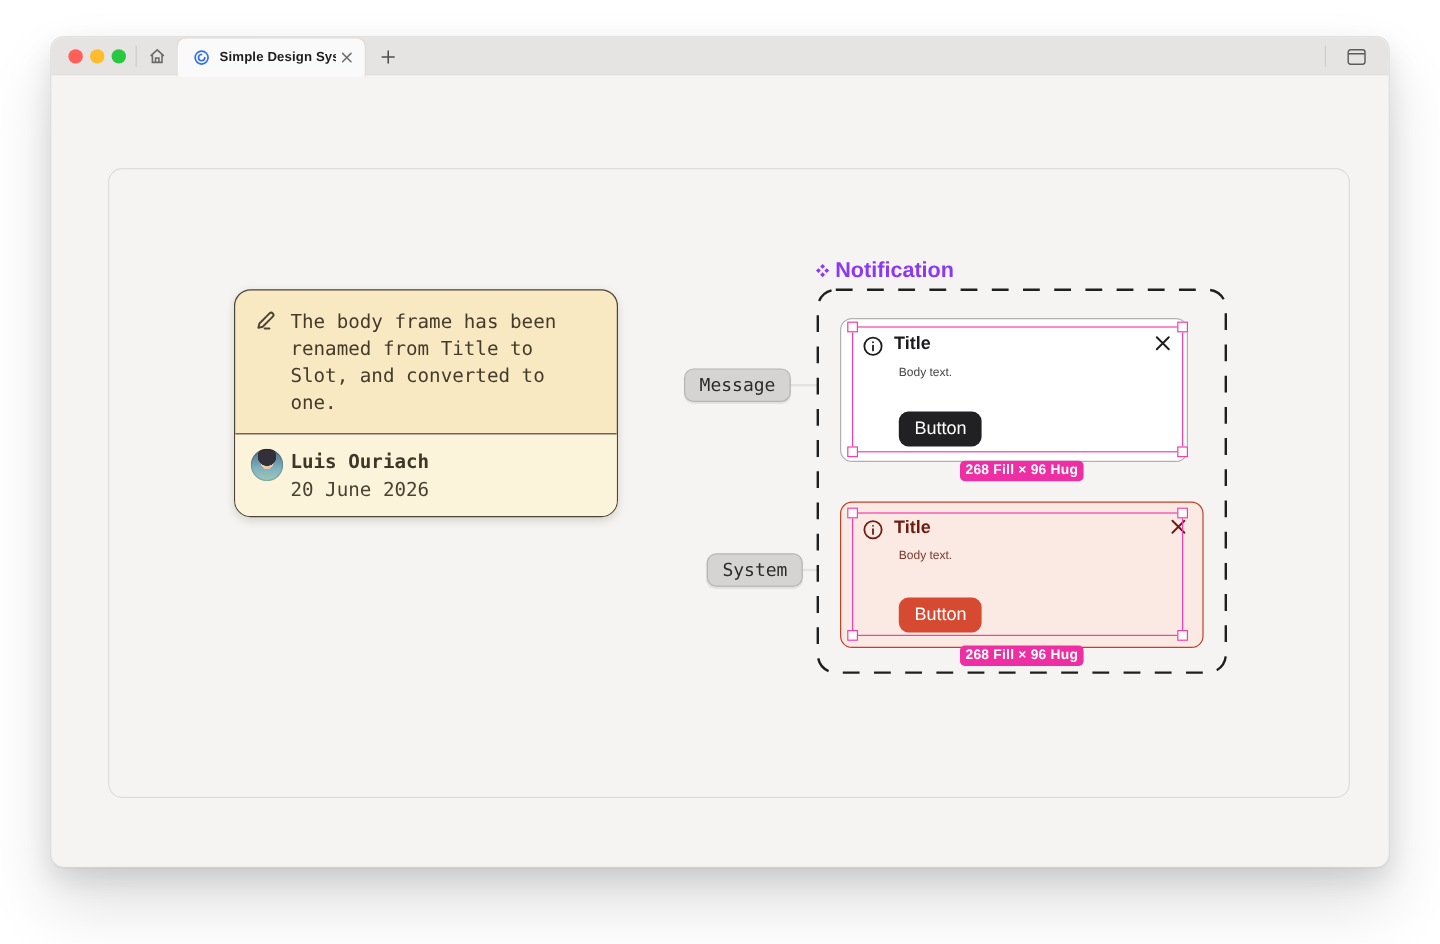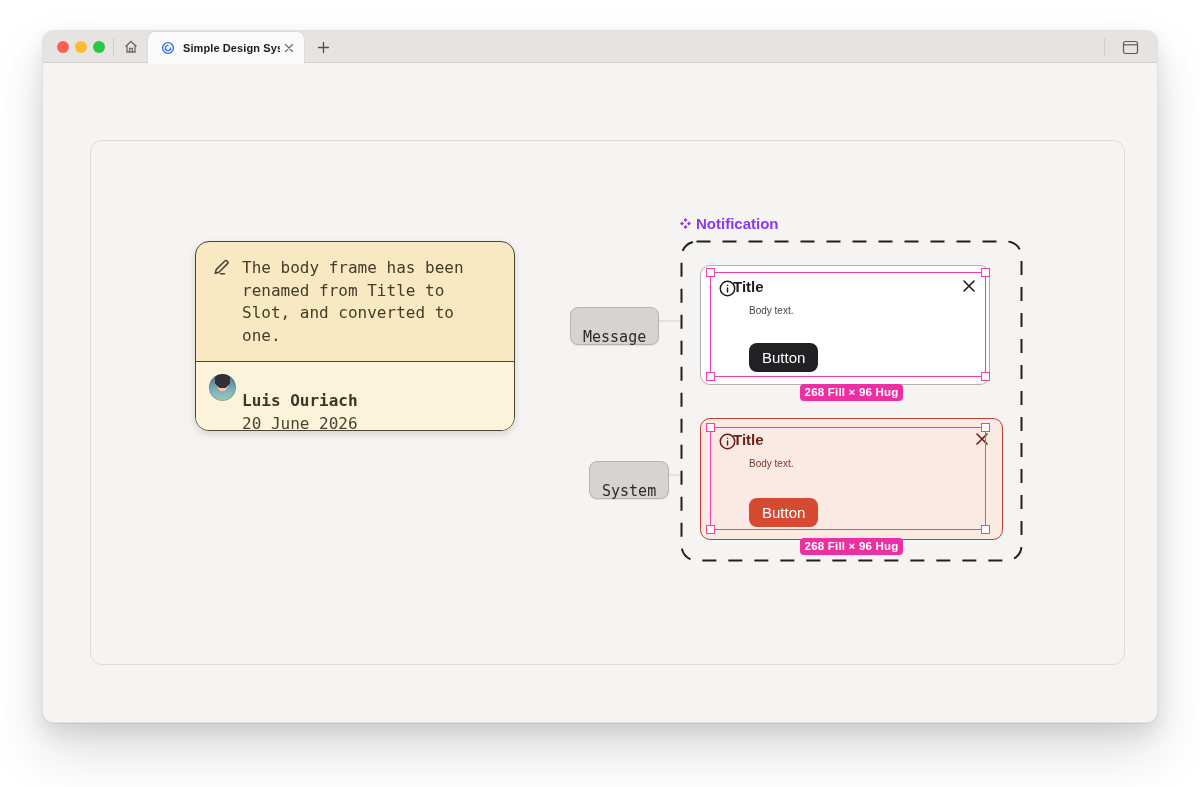--- a/index.html
+++ b/index.html
@@ -42,51 +42,51 @@
     border:1px solid #dedcd8; border-radius:12px; }
 
   
   .note { position:absolute; left:195px; top:241px; width:320px; height:190px;
     border:1.5px solid #4c453d; border-radius:14px; overflow:hidden;
     background:#f8e9c2; box-shadow:0 3px 7px rgba(90,70,20,.18);
     font-family:"DejaVu Sans Mono", monospace; color:#443b2a; }
   .note-body { position:relative; height:119px; padding:15px 44px 16px 46px; font-size:16px; line-height:22.5px; }
   .note-pencil { position:absolute; left:15px; top:15px; color:#4c4434; }
   .note-footer { position:absolute; left:0; right:0; bottom:0; height:69px; background:#fcf4da;
-    border-top:1.5px solid #4c453d; padding:27px 16px 0 46px; }
+    border-top:1.5px solid #4c453d; padding:11px 16px 0 46px; }
   .note-avatar { position:absolute; left:13px; top:12px; width:27px; height:27px; border-radius:50%;
     background:
       radial-gradient(circle at 50% 24%, #33303a 0 31%, rgba(0,0,0,0) 32%),
       radial-gradient(circle at 50% 44%, #eac9a4 0 25%, rgba(0,0,0,0) 26%),
       linear-gradient(180deg, #4e6d86 0%, #7fb0bd 60%, #9ccab8 100%);
     box-shadow: inset 0 0 0 1px rgba(0,0,0,.15); }
   .note-author { font-size:16px; font-weight:bold; line-height:23px; color:#3e3627; }
   .note-date { font-size:16px; line-height:23px; color:#4a4231; }
 
   
-  .pill { position:absolute; height:18px; padding:18px 12px; background:#d6d4d3; border:1px solid #b7b5b3;
+  .pill { position:absolute; height:28px; padding:2px 12px; background:#d6d4d3; border:1px solid #b7b5b3;
     border-radius:8px; font-family:"DejaVu Sans Mono", monospace; font-size:15px; line-height:22px;
     color:#2b2b29; box-shadow:0 1px 1px rgba(0,0,0,.08); }
   .pill-message { left:570px; top:307px; }
   .pill-alert { left:589px; top:461px; }
   .connector { position:absolute; width:28px; height:2px; background:#e4e2e0; }
   .conn-message { left:653px; top:320px; }
   .conn-alert { left:653px; top:474px; }
 
   
   .set-label { position:absolute; left:680px; top:215px; display:flex; align-items:center; gap:5px;
-    color:#8a38f5; font-size:15px; font-weight:bold; }
+    color:#8a38f5; font-size:18px; font-weight:bold; }
   .set-frame { position:absolute; left:680px; top:240px; width:343px; height:322px; }
 
   
   .card { position:absolute; border-radius:10px; }
   .card-message { left:700px; top:265px; width:290px; height:120px; background:#ffffff; border:1px solid #b3b1af; }
   .card-alert   { left:700px; top:418px; width:303px; height:122px; background:#fbe9e4; border:1px solid #c2402a; }
   .card-info { position:absolute; left:18px; top:14px; }
-  .card-title { position:absolute; left:32px; top:12px; font-size:15px; font-weight:bold; }
+  .card-title { position:absolute; left:44px; top:12px; font-size:15px; font-weight:bold; }
   .card-close { position:absolute; right:13px; top:13px; }
   .card-body { position:absolute; left:48px; top:39px; font-size:10px; }
   .card-btn { position:absolute; left:48px; height:29px; padding:0 13px; border:none; border-radius:8px;
     font-family:"Liberation Sans", sans-serif; font-size:15px; color:#ffffff; display:flex; align-items:center; }
   .card-message .card-btn { top:77px; background:#212123; }
   .card-alert .card-btn { top:79px; background:#d64a31; }
   .card-message .card-title, .card-message .card-info, .card-message .card-close { color:#1c1c1e; }
   .card-message .card-body { color:#454548; }
   .card-alert .card-title, .card-alert .card-info, .card-alert .card-close { color:#6e1d10; }
   .card-alert .card-body { color:#7c372c; }

